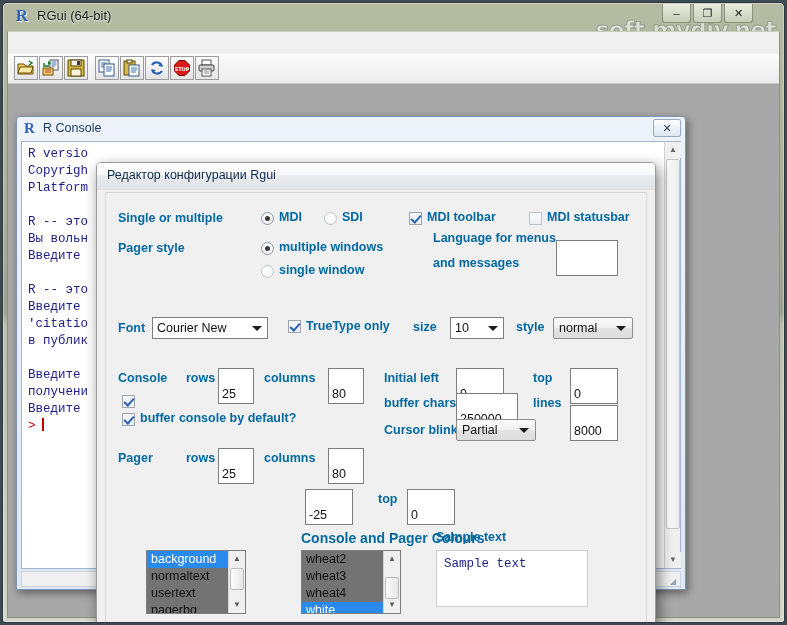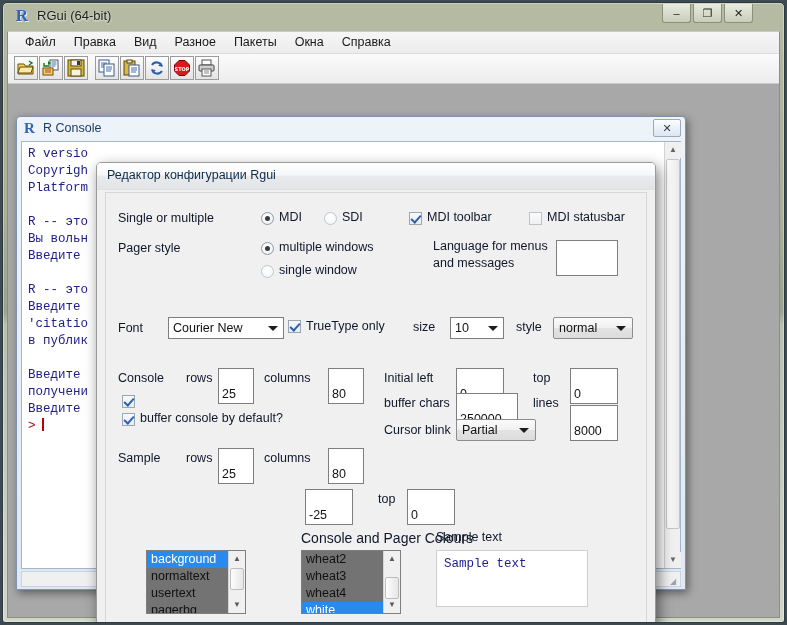--- a/index.html
+++ b/index.html
@@ -212,22 +212,23 @@
     font-size: 12.5px; color: #0b2a4a;
   }
   #dialog-body {
     position: absolute; left: 8px; top: 29px; right: 8px; bottom: 8px;
     background: #f0f0f0;
     border: 1px solid #d6d6d6;
   }
 
   .lbl {
     position: absolute;
-    font-size: 12.5px; color: #0f172a;
+    font-size: 12.5px; color: #0369a1;
     white-space: nowrap;
+    font-weight: bold;
   }
   
   .radio {
     position: absolute;
     width: 13px; height: 13px;
     border-radius: 50%;
     border: 1px solid #8c9aa6;
     background: radial-gradient(circle at 40% 35%, #ffffff 0%, #f2f5f8 60%, #dfe5ea 100%);
   }
   .radio.checked::after {
@@ -362,30 +363,28 @@
   .ico { position: absolute; left: 2px; top: 2px; width: 18px; height: 18px; }
 </style>
 </head>
 <body>
 
 <div id="app-window">
 
   <div id="titlebar">
     <div id="title-icon">R</div>
     <div id="title-text">RGui (64-bit)</div>
+    <div id="watermark">soft.mydiv.net</div>
     <div class="win-btn" id="btn-min">–</div>
     <div class="win-btn" id="btn-max">❐</div>
     <div class="win-btn" id="btn-close">✕</div>
   </div>
 
   <div id="client">
 
-    <div id="menubar">
-      <span class="menu-item">Файл</span><span class="menu-item">Правка</span><span class="menu-item">Вид</span><span class="menu-item">Разное</span><span class="menu-item">Пакеты</span><span class="menu-item">Окна</span><span class="menu-item">Справка</span>
-    </div>
 
     <div id="toolbar">
       <span class="tb-btn">
         <svg class="ico" viewBox="0 0 18 18">
             <path d="M1 5h6l1.5 2H16v8H1z" fill="#f6d06a" stroke="#6a5000" stroke-width="1"></path>
             <path d="M3 8h13l-2 6H1z" fill="#fde9a8" stroke="#6a5000" stroke-width="1"></path>
             <path d="M12 2l3 2-3 2" fill="none" stroke="#0a7a2a" stroke-width="1.4"></path>
           </svg>
       </span><span class="tb-btn">
         <svg class="ico" viewBox="0 0 18 18">
@@ -475,26 +474,26 @@
           <div class="lbl" style="left:321px; top:17px;">MDI toolbar</div>
           <div class="cbox off" style="left:423px; top:19px;"></div>
           <div class="lbl" style="left:441px; top:17px;">MDI statusbar</div>
 
           <div class="lbl" style="left:12px; top:48px;">Pager style</div>
           <div class="radio checked" style="left:155px; top:49px;"></div>
           <div class="lbl" style="left:173px; top:47px;">multiple windows</div>
           <div class="radio off" style="left:155px; top:72px;"></div>
           <div class="lbl" style="left:173px; top:70px;">single window</div>
 
-          <div class="lbl" style="left:327px; top:46px;">Language for menus</div>
+          <div class="lbl" style="left:327px; top:38px;">Language for menus</div>
           <div class="lbl" style="left:327px; top:63px;">and messages</div>
           <div class="txt" style="left:450px; top:47px; width:62px;" placeholder=""></div>
 
           <div class="lbl" style="left:12px; top:128px;">Font</div>
-          <div class="combo-white" style="left:62px; top:124px; width:116px;">
+          <div class="combo-white" style="left:46px; top:124px; width:116px;">
             <span>Courier New</span>
             <span class="arrow"></span>
           </div>
           <div class="cbox checked" style="left:182px; top:127px;"></div>
           <div class="lbl" style="left:200px; top:126px;">TrueType only</div>
           <div class="lbl" style="left:307px; top:127px;">size</div>
           <div class="combo-white" style="left:344px; top:124px; width:54px;">
             <span>10</span>
             <span class="arrow"></span>
           </div>
@@ -522,21 +521,21 @@
           <div class="txt" style="left:350px; top:200px; width:62px;">250000</div>
           <div class="lbl" style="left:427px; top:203px;">lines</div>
           <div class="txt" style="left:464px; top:200px; width:48px;margin-top:12px;">8000</div>
 
           <div class="lbl" style="left:278px; top:230px;">Cursor blink</div>
           <div class="combo-gray" style="left:350px; top:226px; width:80px;">
             <span>Partial</span>
             <span class="arrow"></span>
           </div>
 
-          <div class="lbl" style="left:12px; top:258px;">Sample</div>
+          <div class="lbl" style="left:12px; top:258px;">Pager</div>
           <div class="lbl" style="left:80px; top:258px;">rows</div>
           <div class="txt" style="left:112px; top:255px; width:36px;">25</div>
           <div class="lbl" style="left:158px; top:258px;">columns</div>
           <div class="txt" style="left:222px; top:255px; width:36px;">80</div>
 
           <div class="txt" style="left:199px; top:296px; width:48px;">-25</div>
           <div class="lbl" style="left:272px; top:299px;">top</div>
           <div class="txt" style="left:301px; top:296px; width:48px;">0</div>
 
           <div class="lbl" style="left:195px; top:337px; font-size:14px;">Console and Pager Colours</div>

